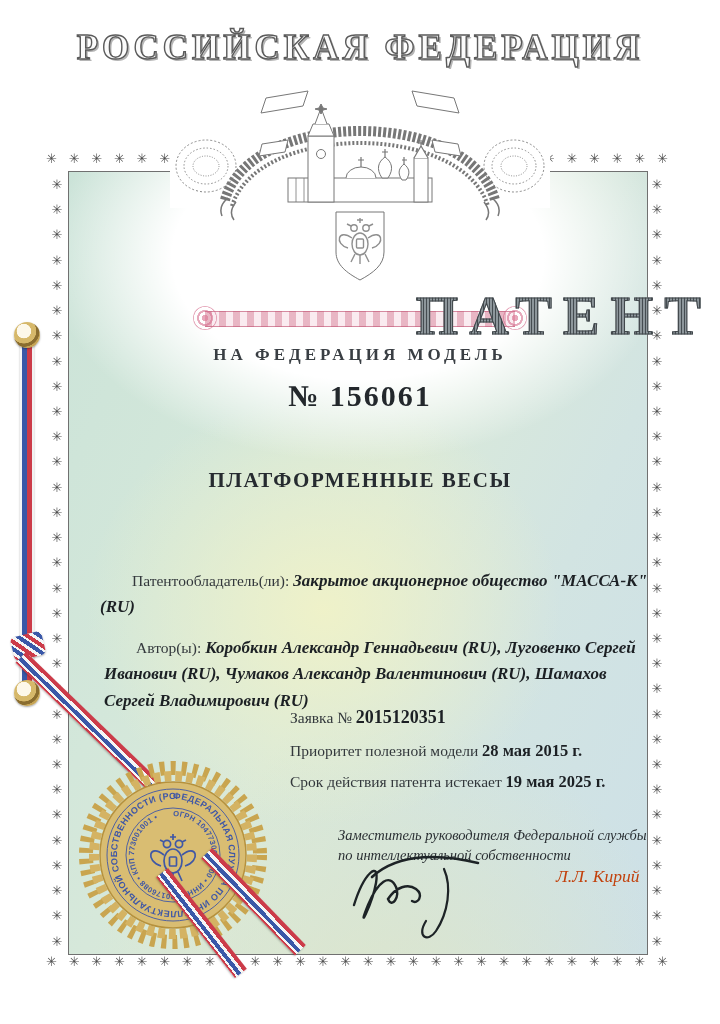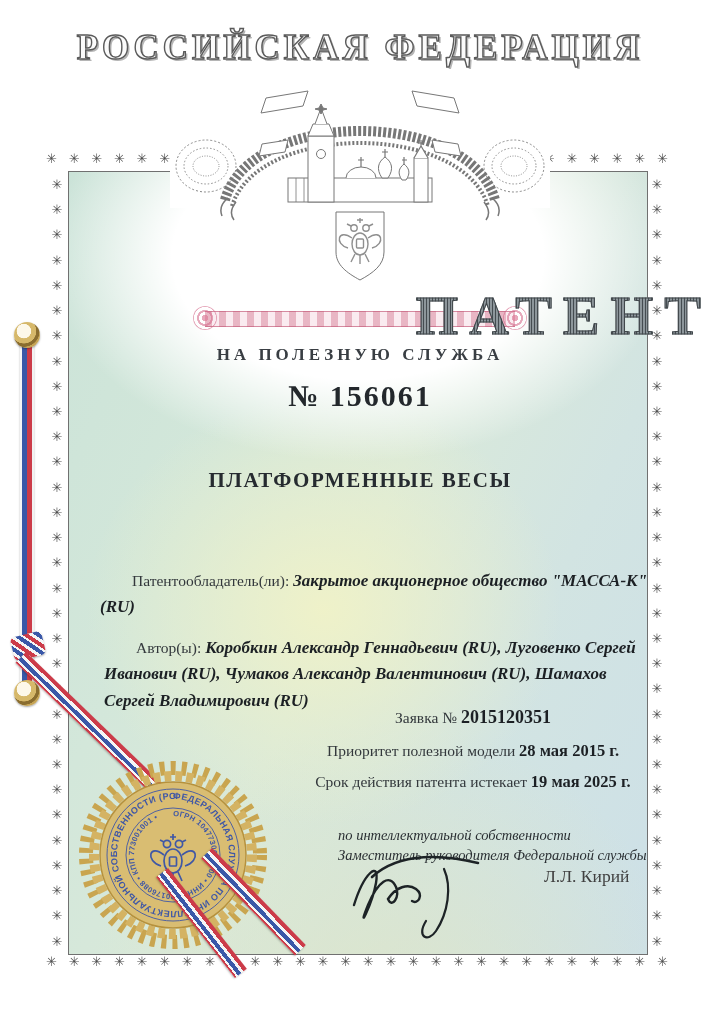--- a/index.html
+++ b/index.html
@@ -50,30 +50,30 @@
   
   .inv-title{left:0;right:0;top:468px;text-align:center;font-size:21px;font-weight:bold;
     letter-spacing:1.5px;color:#262b30;}
 
   
   .para{color:#2c3033;font-size:15.5px;line-height:1.55;}
   .lbl{color:#33383c;margin-left:32px;}
   .val{font-weight:bold;font-style:italic;font-size:17px;color:#1c2024;}
   #patentee{left:100px;top:568px;width:548px;}
   #authors{left:104px;top:635px;width:552px;}
-  #details{left:258px;top:704px;width:398px;text-align:center;}
+  #details{left:258px;top:704px;width:398px;}
   #details p{margin:0 0 6px 0;}
   .num{font-weight:bold;font-size:18px;color:#1c2024;}
   .date-b{font-weight:bold;font-size:16.5px;color:#1c2024;}
   .date-bi{font-weight:bold;font-style:italic;font-size:17px;color:#1c2024;}
 
   
   #sig-title{left:338px;top:826px;width:330px;font-style:italic;font-size:14.5px;
     line-height:1.35;color:#2a2f33;}
-  #sig-name{left:544px;top:866px;font-size:17.5px;color:#404040;}
+  #sig-name{left:556px;top:866px;font-style:italic;font-size:17.5px;color:#c2410c;}
 
   
   .ribbon-v{left:20px;top:338px;width:14px;height:352px;
     background:linear-gradient(90deg,#f6f6f6 0 2px,#3a58a8 2px 7px,#cc3b49 7px 12px,#f2f2f2 12px 14px);
     box-shadow:0 0 2px rgba(0,0,0,.25);}
   .knot{left:12px;top:634px;width:32px;height:24px;border-radius:5px;transform:rotate(-14deg);
     background:repeating-linear-gradient(48deg,#cc3b49 0 4px,#f5f5f5 4px 7px,#3a58a8 7px 11px,#f5f5f5 11px 13px);
     box-shadow:0 1px 2px rgba(0,0,0,.3);}
   .tail{height:15px;transform-origin:left top;
     background:linear-gradient(180deg,#cc3b49 0 4px,#f5f5f5 4px 7px,#3a58a8 7px 11px,#f5f5f5 11px 13px,#cc3b49 13px 15px);
@@ -275,21 +275,21 @@
       <path d="M185,172 l-4,8 M190,173 v9 M195,172 l4,8"></path>
       <rect x="186.5" y="157" width="7" height="9" rx="1"></rect>
     </g>
   </g>
 </svg>
 
 <div class="abs band"></div>
 <div class="abs rosette" style="left:193px;top:306px;"></div>
 <div class="abs rosette" style="left:503px;top:306px;"></div>
 <div class="abs doc-type">ПАТЕНТ</div>
-<div class="abs doc-kind">НА ПОЛЕЗНУЮ СЛУЖБА</div>
+<div class="abs doc-kind">НА ФЕДЕРАЦИЯ МОДЕЛЬ</div>
 <div class="abs doc-number">№ 156061</div>
 
 <div class="abs inv-title">ПЛАТФОРМЕННЫЕ ВЕСЫ</div>
 
 <div class="abs para" id="patentee">
   <span class="lbl">Патентообладатель(ли):</span>
   <span class="val">Закрытое акционерное общество "МАССА-К" (RU)</span>
 </div>
 
 <div class="abs para" id="authors">
@@ -306,22 +306,22 @@
     <span class="lbl">Приоритет полезной модели</span>
     <span class="date-b">28 мая 2015 г.</span>
   </p>
   <p>
     <span class="lbl">Срок действия патента истекает</span>
     <span class="date-b">19 мая 2025 г.</span>
   </p>
 </div>
 
 <div class="abs" id="sig-title">
+  <div>Заместитель руководителя Федеральной службы</div>
   <div>по интеллектуальной собственности</div>
-  <div>Заместитель руководителя Федеральной службы</div>
 </div>
 <div class="abs" id="sig-name">Л.Л. Кирий</div>
 <svg class="abs sig-svg" width="170" height="100" viewBox="0 0 170 100">
   <path d="M8,62 C18,30 34,16 30,40 C26,62 10,92 22,62 C32,38 44,30 50,44 C54,54 46,66 42,56 C50,44 62,40 70,46 C78,52 72,62 66,58" stroke="#1d2326" stroke-width="2.4" fill="none" stroke-linecap="round"></path>
   <path d="M26,34 C54,8 100,12 132,20" stroke="#1d2326" stroke-width="2.6" fill="none" stroke-linecap="round"></path>
   <path d="M98,26 C106,44 102,70 90,88 C82,100 70,94 80,78" stroke="#1d2326" stroke-width="2.2" fill="none" stroke-linecap="round"></path>
 </svg>
 
 <div class="abs ribbon-v"></div>
 <div class="abs knot"></div>

